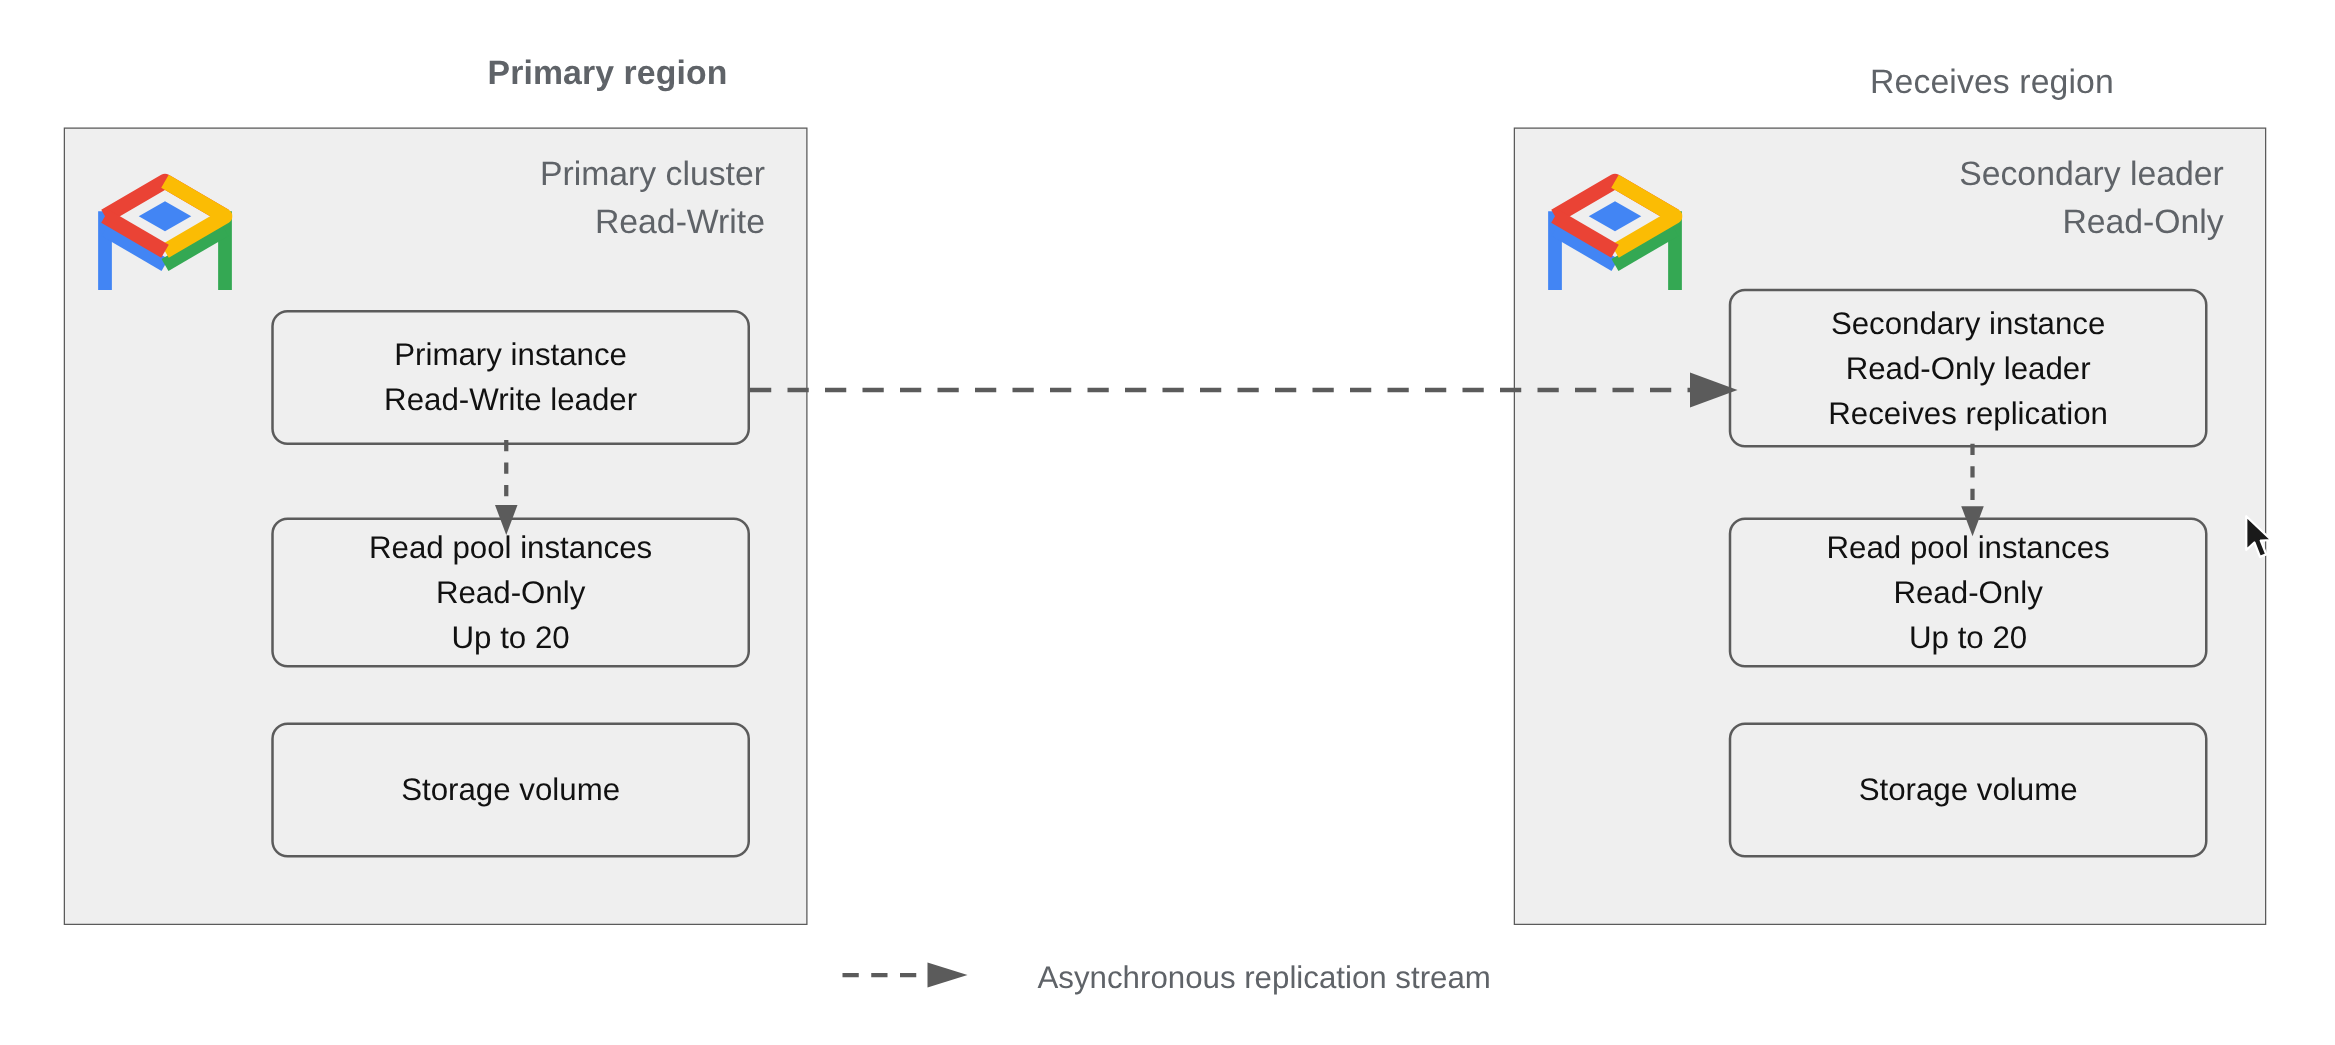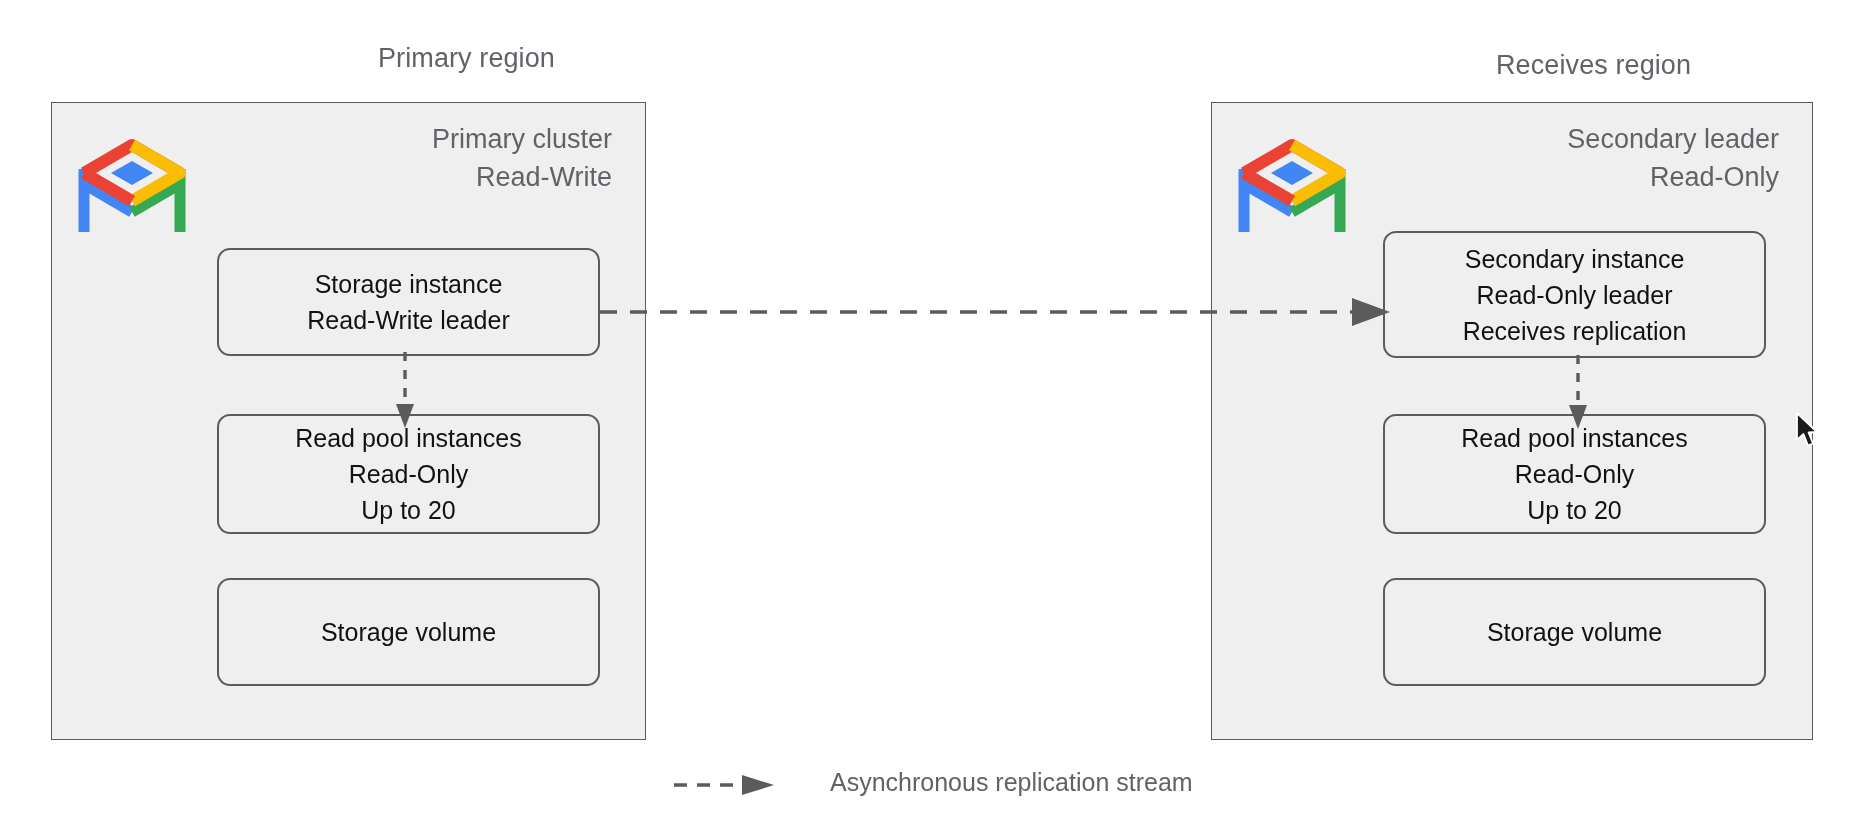--- a/index.html
+++ b/index.html
@@ -23,22 +23,23 @@
 
   
   .region-label {
     position: absolute;
     font-size: 27px;
     color: #5f6368;
     white-space: nowrap;
     letter-spacing: 0.1px;
   }
   #region-label-primary {
-    left: 378px;
+    left: 390px;
     top: 43px;
+    font-weight: bold;
   }
   #region-label-secondary {
     left: 1496px;
     top: 50px;
   }
 
   
   .cluster-panel {
     position: absolute;
     background: #efefef;
@@ -115,21 +116,21 @@
   #connector-primary-down   { left: 392px; top: 352px; width: 26px; height: 78px; }
   #connector-secondary-down { left: 1565px; top: 355px; width: 26px; height: 76px; }
   #connector-replication    { left: 600px; top: 290px; width: 790px; height: 44px; }
 
   
   #legend {
     position: absolute;
     left: 672px;
     top: 768px;
     display: flex;
-    align-items: flex-end;
+    align-items: flex-start;
     gap: 50px;
   }
   #legend-glyph { width: 108px; height: 24px; display: block; }
   #legend-label {
     font-size: 25px;
     color: #5f6368;
     white-space: nowrap;
   }
 
   
@@ -169,21 +170,21 @@
         <path d="M25 47 L54 30 L83 47 L54 64 Z" fill="#efefef"></path>
 
         <path d="M33 47 L54 35 L75 47 L54 59 Z" fill="#4285f4"></path>
       </svg>
     </div>
 
     <div class="cluster-title">Primary cluster
 Read-Write</div>
 
     <div class="node-box" id="node-primary-instance">
-      <span class="node-text">Storage instance
+      <span class="node-text">Primary instance
 Read-Write leader</span>
     </div>
 
     <div class="node-box" id="node-primary-readpool">
       <span class="node-text">Read pool instances
 Read-Only
 Up to 20</span>
     </div>
 
     <div class="node-box" id="node-primary-storage">

